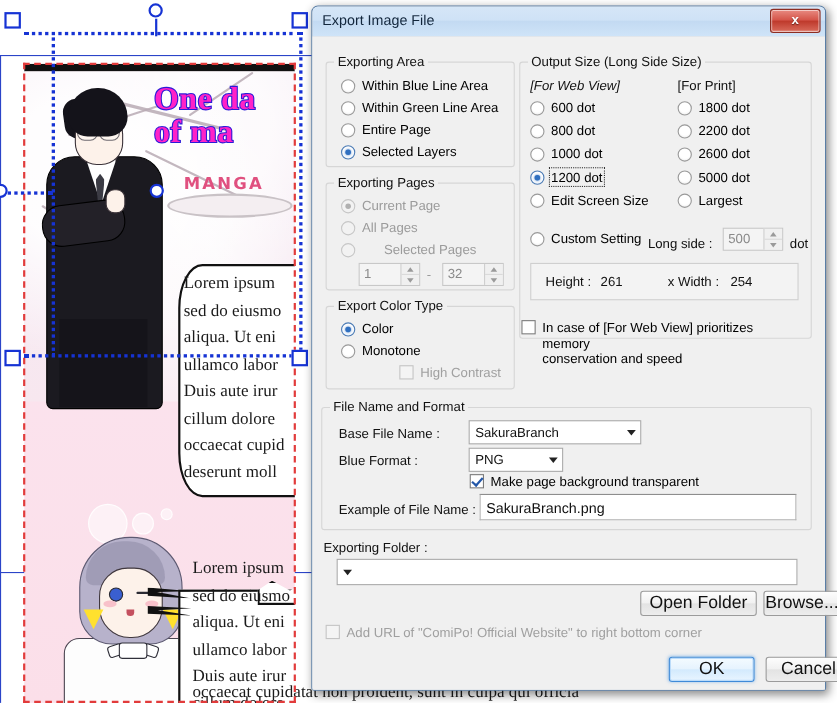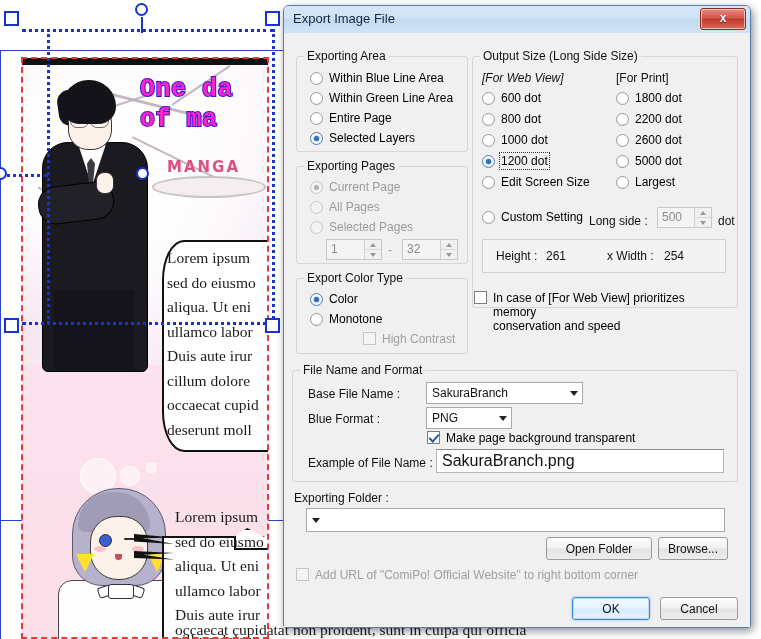--- a/index.html
+++ b/index.html
@@ -22,21 +22,21 @@
   .art-frame .topbar{position:absolute;left:0;top:0;width:100%;height:7px;background:#111;}
   .sakura-wash{position:absolute;left:0;top:7px;width:100%;height:300px;
      background:
       radial-gradient(ellipse at 20% 30%, rgba(255,255,255,.9) 0 22%, rgba(255,255,255,0) 60%),
       radial-gradient(ellipse at 72% 18%, rgba(255,255,255,.75) 0 18%, rgba(255,255,255,0) 55%),
       radial-gradient(ellipse at 55% 60%, rgba(255,255,255,.65) 0 20%, rgba(255,255,255,0) 62%),
       linear-gradient(180deg,#f7eef6 0%,#f6e9f2 55%,#f7e7ef 100%);}
   .branch{position:absolute;background:#b9aab4;transform-origin:left center;border-radius:2px;opacity:.85;}
 
   .title-art{position:absolute;left:118px;top:18px;width:170px;
-     font-family:Liberation Mono, monospace;font-weight:bold;font-size:25px;line-height:28px;
+     font-family:Liberation Serif, serif;font-weight:bold;font-size:29px;line-height:28px;
      color:#ff22c8;-webkit-text-stroke:2px #2b1bd8;paint-order:stroke fill;letter-spacing:.5px;
      white-space:nowrap;}
   .manga-word{position:absolute;left:145px;top:100px;font-family:"DejaVu Sans", sans-serif;
      font-weight:bold;font-size:15px;color:#e0507f;letter-spacing:2px;}
   .manga-plate{position:absolute;left:130px;top:118px;width:110px;height:18px;border-radius:50%;
      border:2px solid #c9c2c6;background:#f4eef1;}
 
   
   .man{position:absolute;left:12px;top:22px;width:120px;height:290px;}
   .m-hair{position:absolute;left:28px;top:0;width:54px;height:44px;background:#14131a;border-radius:27px 27px 18px 18px;}
@@ -147,25 +147,25 @@
   .sunken{position:absolute;box-sizing:border-box;border:1px solid #cfcfcf;background:#f3f3f3;}
 
   .combo{position:absolute;box-sizing:border-box;height:22px;border:1px solid #a9a9a9;background:#fff;
      display:flex;align-items:center;cursor:pointer;}
   .combo .cv{flex:1;padding-left:5px;font-size:12px;color:#111;}
   .combo .arw{width:17px;display:flex;align-items:center;justify-content:center;}
   .arw i{width:0;height:0;border-left:4px solid transparent;border-right:4px solid transparent;border-top:5px solid #222;display:block;}
 
   .textbox{position:absolute;box-sizing:border-box;height:24px;border:1px solid #b6b6b6;
      border-top:1px solid #8d8d8d;background:#fff;display:flex;align-items:center;}
-  .textbox .tv{padding-left:5px;font-size:16px;color:#111;}
+  .textbox .tv{padding-left:5px;font-size:13px;color:#111;}
 
   .btn{position:absolute;box-sizing:border-box;height:23px;border:1px solid #9b9b9b;border-radius:3px;
      background:linear-gradient(180deg,#fdfdfd 0%,#f1f1f1 48%,#e3e3e3 52%,#ededed 100%);
-     font-size:12px;color:#111;display:flex;align-items:center;justify-content:center;cursor:pointer;}
+     font-size:16px;color:#111;display:flex;align-items:center;justify-content:center;cursor:pointer;margin-left:36px;}
   .btn.primary{border:1px solid #3f8ad8;box-shadow:0 0 0 1px #bcdcfa inset, 0 0 3px rgba(70,150,225,.55);
      background:linear-gradient(180deg,#f4fbff 0%,#e6f3fe 48%,#d3eafd 52%,#e9f5ff 100%);}
 </style>
 </head>
 <body>
 
 <div id="canvas-bg">
 
   <div class="page-sheet"></div>
 
@@ -302,21 +302,21 @@
       <legend>Exporting Pages</legend>
     </fieldset>
     <div class="radio dis sel" style="left:26px;top:147px;">
       <span class="dot"></span>
       <span class="lbl">Current Page</span>
     </div>
     <div class="radio dis" style="left:26px;top:167px;">
       <span class="dot"></span>
       <span class="lbl">All Pages</span>
     </div>
-    <div class="radio dis" style="left:26px;top:187px;">
+    <div class="radio dis" style="left:26px;top:187px;gap:20px;">
       <span class="dot"></span>
       <span class="lbl">Selected Pages</span>
     </div>
     <div class="spin" style="left:42px;top:206px;width:56px;">
       <span class="val">1</span>
       <span class="btns">
         <span>
             <i class="tri-u"></i>
           </span>
         <span>

